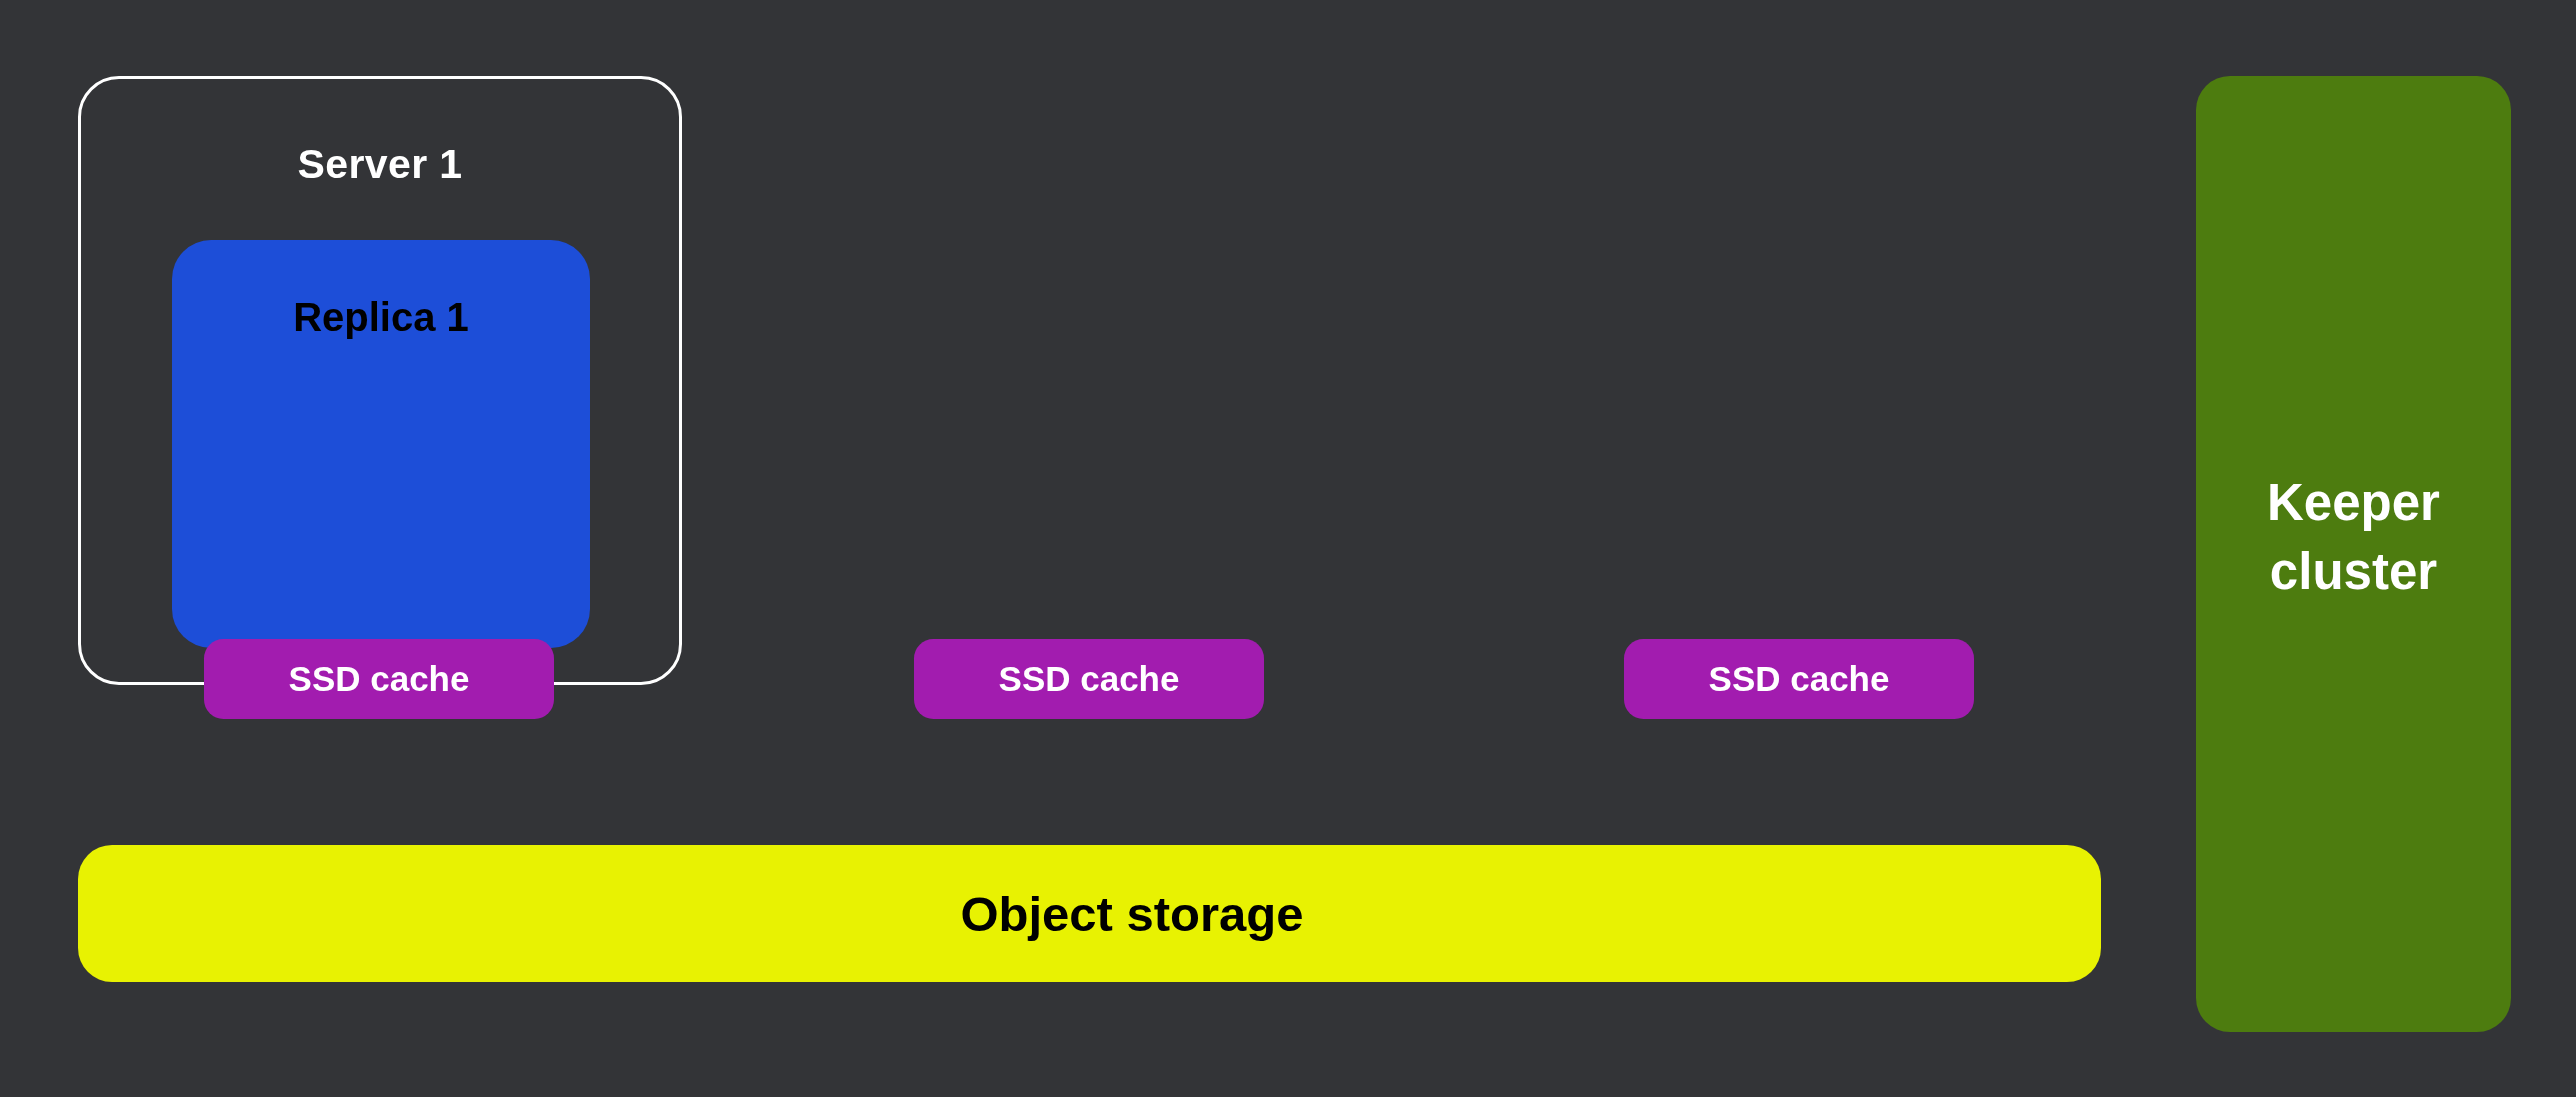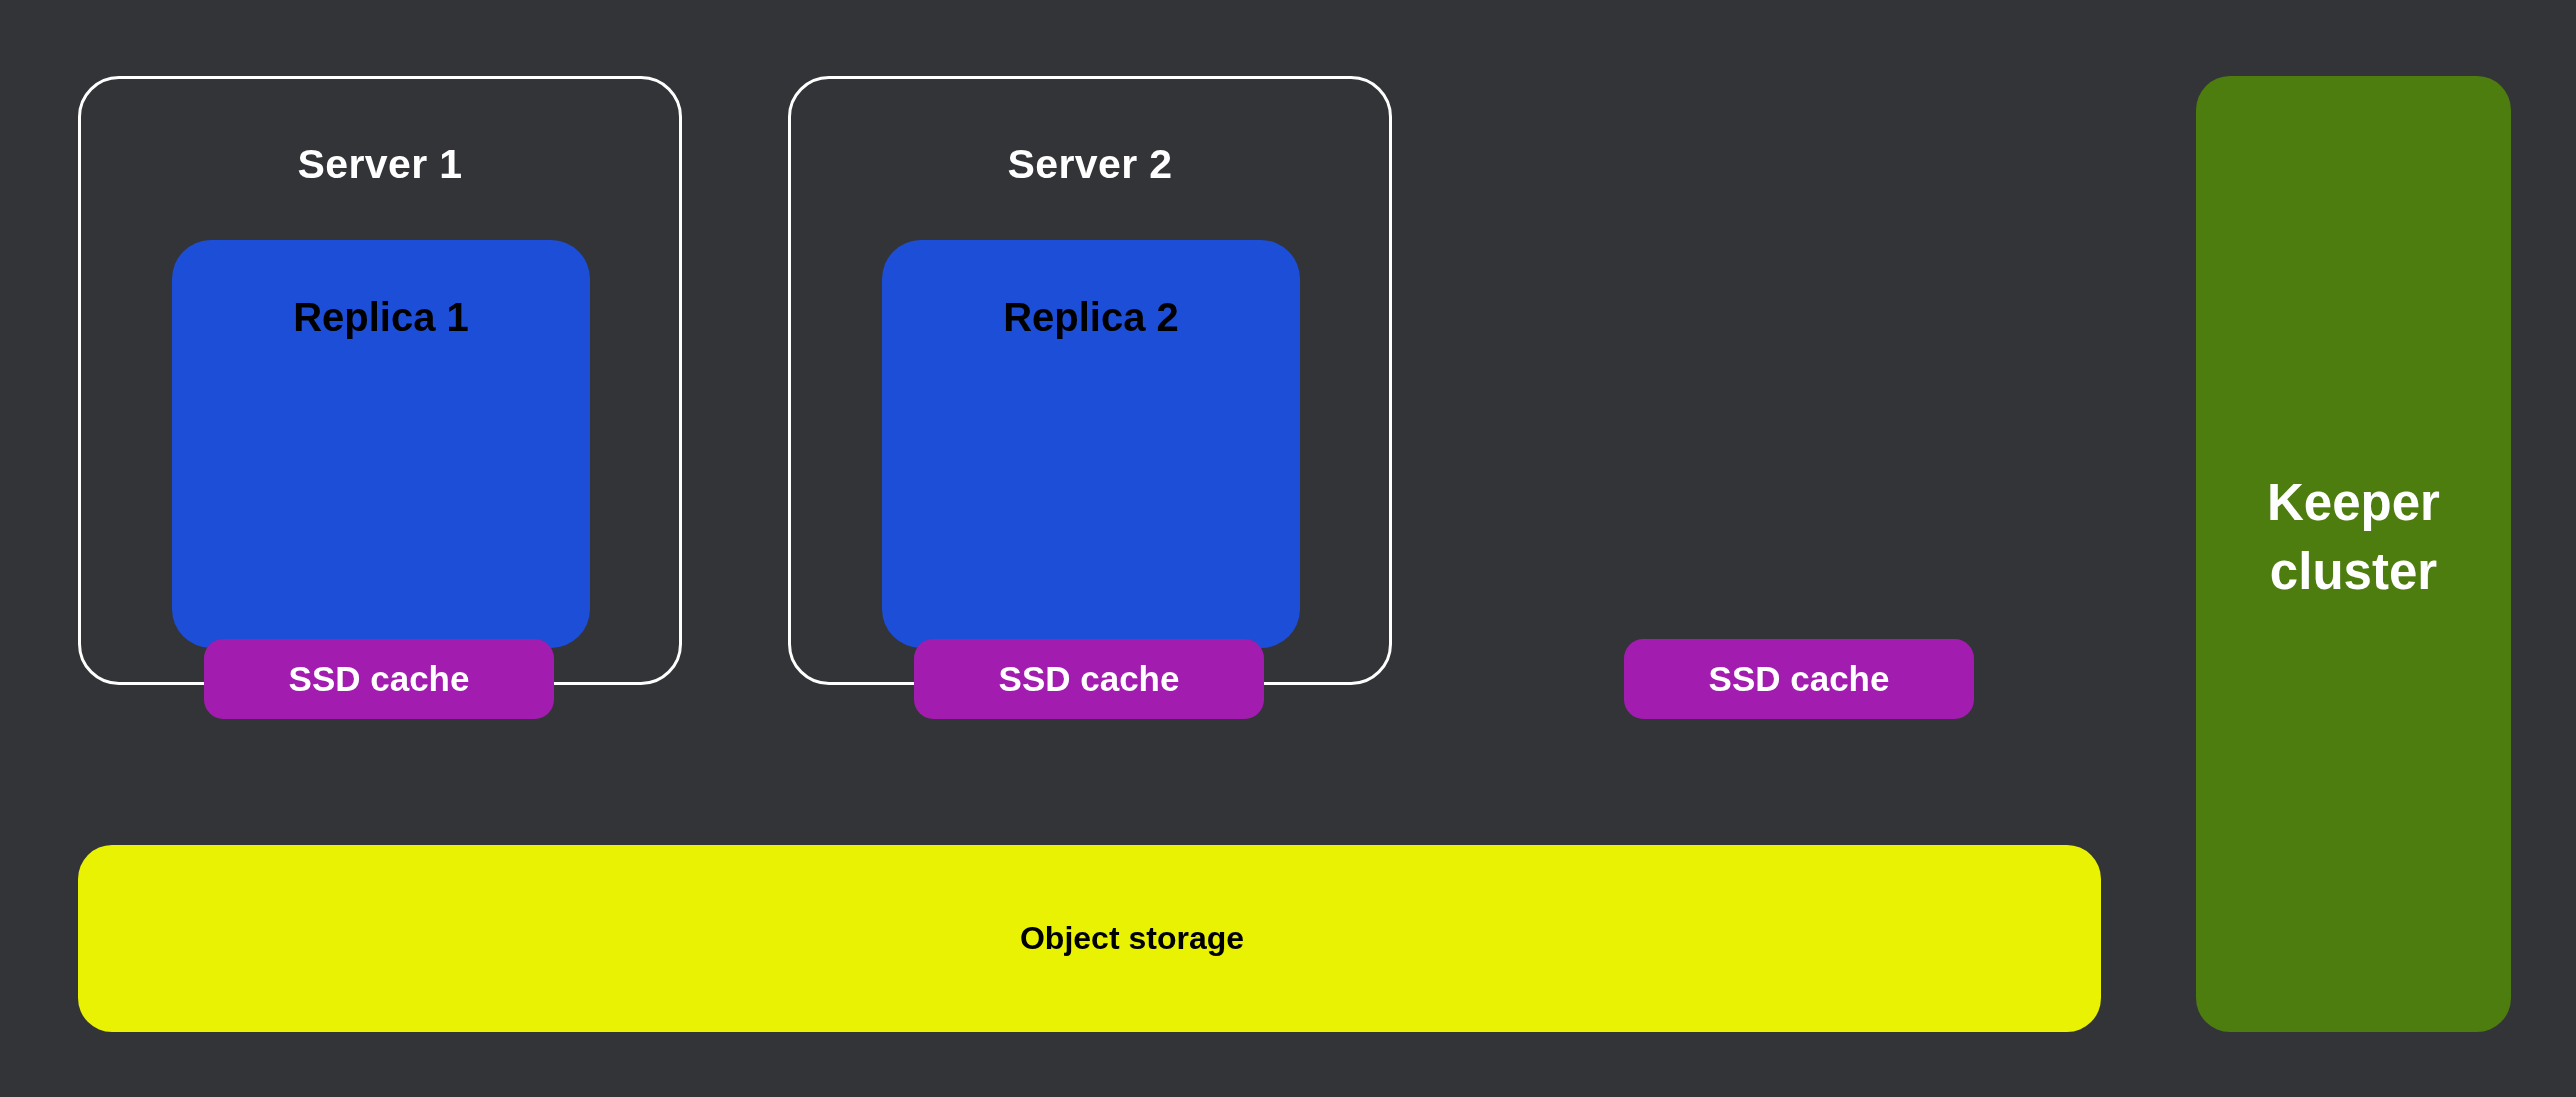--- a/index.html
+++ b/index.html
@@ -85,30 +85,30 @@
   .ssd.s1 { left: 204px; }
   .ssd.s2 { left: 914px; }
   .ssd.s3 { left: 1624px; }
 
   
   .object-storage {
     position: absolute;
     left: 78px;
     top: 845px;
     width: 2023px;
-    height: 187px;
+    height: 137px;
     box-sizing: border-box;
     background: #e8f202;
     border-radius: 34px;
     display: flex;
     align-items: center;
     justify-content: center;
     padding-left: 85px; 
     color: #000000;
-    font-size: 32px;
+    font-size: 49px;
     font-weight: 700;
   }
 
   
   .keeper {
     position: absolute;
     left: 2196px;
     top: 76px;
     width: 315px;
     height: 956px;
@@ -137,26 +137,20 @@
   <div class="server s1">
     <div class="server-title">Server 1</div>
     <div class="replica">
       <div class="replica-label">Replica 1</div>
     </div>
   </div>
   <div class="ssd s1">
     <span>SSD cache</span>
   </div>
 
-  <div class="server s2">
-    <div class="server-title">Server 2</div>
-    <div class="replica">
-      <div class="replica-label">Replica 2</div>
-    </div>
-  </div>
   <div class="ssd s2">
     <span>SSD cache</span>
   </div>
 
   <div class="ssd s3">
     <span>SSD cache</span>
   </div>
 
   <div class="object-storage">
     <span>Object storage</span>

